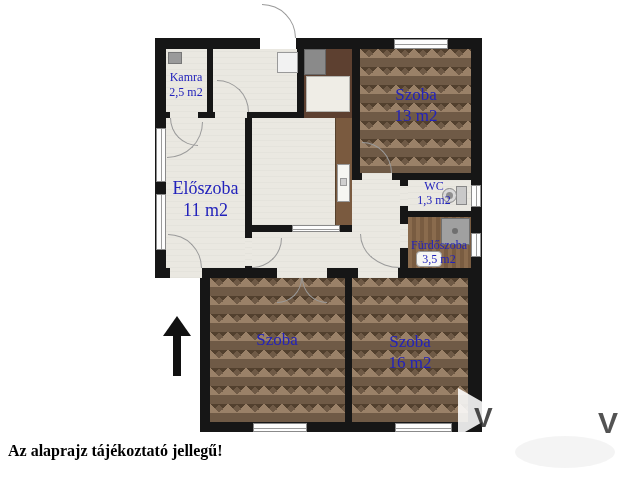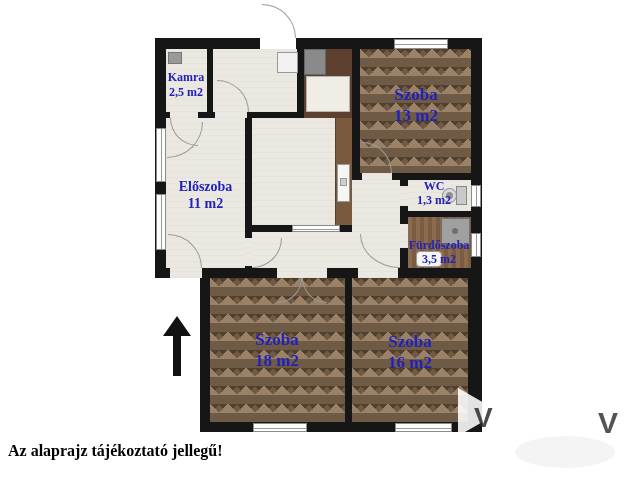--- a/index.html
+++ b/index.html
@@ -19,21 +19,21 @@
     background-size:18px 18px;}
   .woodfloor{position:absolute;box-sizing:border-box;
     background:repeating-linear-gradient(90deg,#8a6b4d 0 4px,#795c41 4px 8px);}
   .window{position:absolute;background:#fdfdfd;border:1px solid #8a8a8a;box-sizing:border-box;}
   .window-h::after{content:"";position:absolute;left:0;right:0;top:50%;height:1px;background:#9a9a9a;}
   .window-v::after{content:"";position:absolute;top:0;bottom:0;left:50%;width:1px;background:#9a9a9a;}
   .arc{position:absolute;box-sizing:border-box;border:0 solid #9a9a9a;background:transparent;}
   .arc-tr{border-top-width:1px;border-right-width:1px;border-top-right-radius:100%;}
   .arc-br{border-bottom-width:1px;border-right-width:1px;border-bottom-right-radius:100%;}
   .arc-bl{border-bottom-width:1px;border-left-width:1px;border-bottom-left-radius:100%;}
-  .room-label{position:absolute;color:var(--label,#2222bb);font-weight:bold;text-align:center;
+  .room-label{position:absolute;color:var(--label,#2222bb);font-weight:normal;text-align:center;
     line-height:1.22;z-index:30;}
   .room-label span{display:block;}
   .furn{position:absolute;box-sizing:border-box;}
   #note{position:absolute;left:8px;top:442px;font-weight:bold;font-size:16px;color:#000;}
   #north-shaft{position:absolute;left:173px;top:334px;width:8px;height:42px;background:#111;}
   #north-head{position:absolute;left:163px;top:316px;width:0;height:0;
     border-left:14px solid transparent;border-right:14px solid transparent;border-bottom:20px solid #111;}
   .wm{position:absolute;pointer-events:none;}
 </style>
 </head>
@@ -103,35 +103,34 @@
   <div class="furn" style="left:416px;top:251px;width:26px;height:16px;background:#f5f5f2;border:1px solid #999;border-radius:4px;"></div>
 
   <div class="room-label" style="left:160px;top:70px;width:52px;font-size:12px;">
     <span>Kamra</span>
     <span>2,5 m2</span>
   </div>
   <div class="room-label" style="left:364px;top:85px;width:104px;font-size:17px;">
     <span>Szoba</span>
     <span>13 m2</span>
   </div>
-  <div class="room-label" style="left:166px;top:178px;width:79px;font-size:14px;">
+  <div class="room-label" style="left:166px;top:178px;width:79px;font-size:18px;">
     <span>Előszoba</span>
     <span>11 m2</span>
   </div>
   <div class="room-label" style="left:408px;top:180px;width:52px;font-size:12px;line-height:1.15;">
     <span>WC</span>
     <span>1,3 m2</span>
   </div>
   <div class="room-label" style="left:404px;top:238px;width:70px;font-size:12px;line-height:1.2;">
     <span>Fürdőszoba</span>
     <span>3,5 m2</span>
   </div>
   <div class="room-label" style="left:213px;top:330px;width:128px;font-size:17px;">
     <span>Szoba</span>
-    <span>18 m2</span>
   </div>
   <div class="room-label" style="left:354px;top:332px;width:112px;font-size:17px;">
     <span>Szoba</span>
     <span>16 m2</span>
   </div>
 
   <div id="north-head"></div>
   <div id="north-shaft"></div>
 
   <div class="wm" style="left:458px;top:388px;width:0;height:0;border-top:24px solid transparent;border-bottom:24px solid transparent;border-left:42px solid rgba(255,255,255,0.88);z-index:40;"></div>

